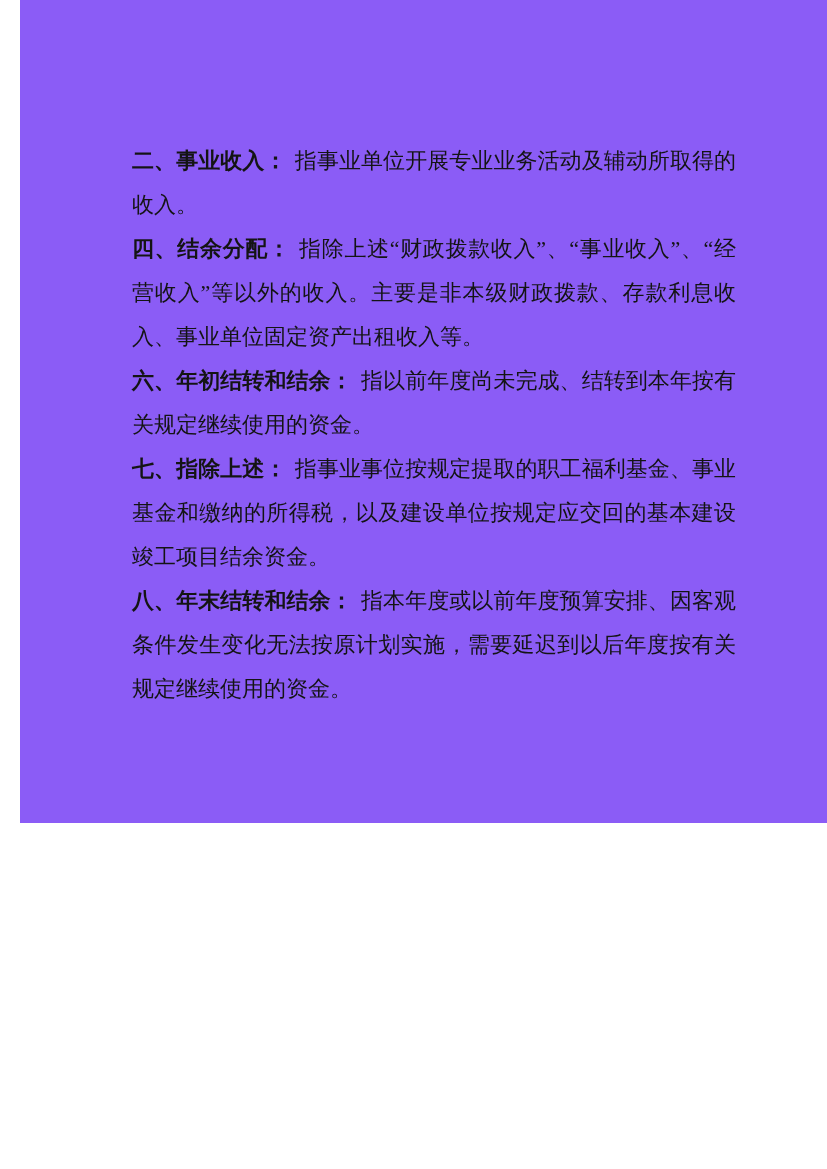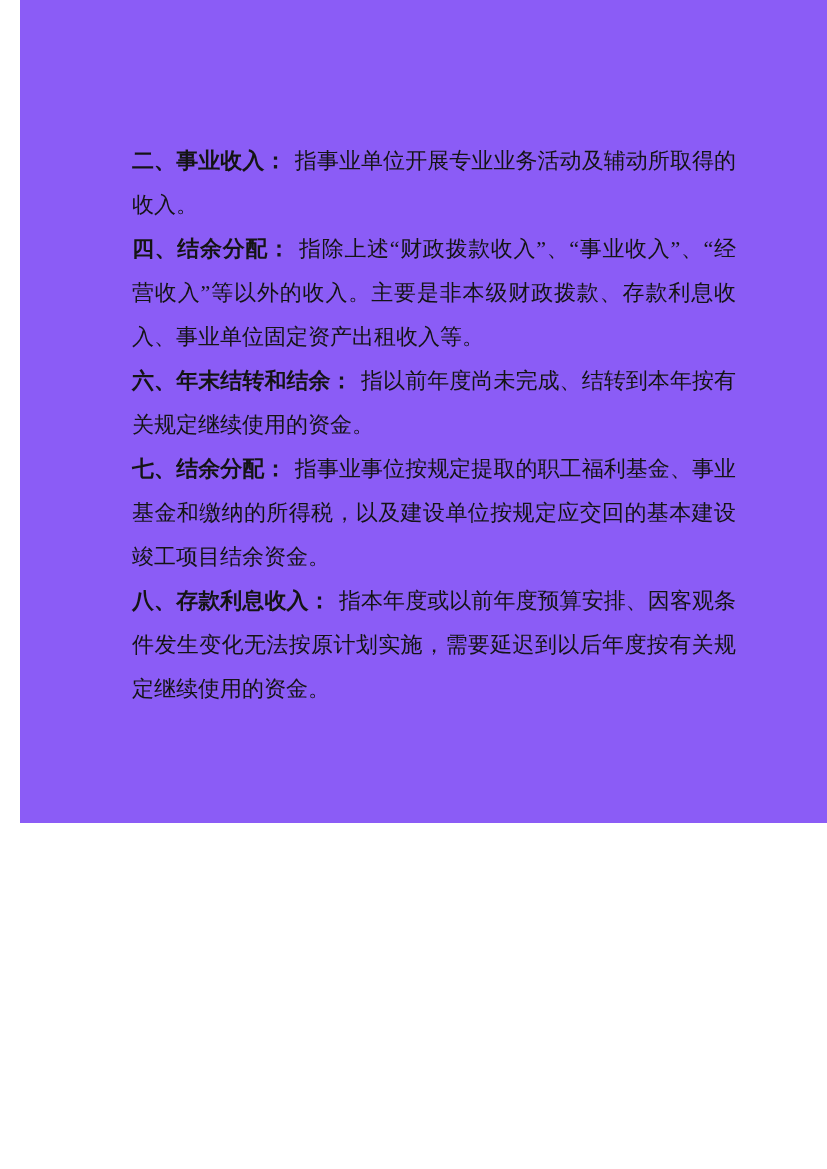--- a/index.html
+++ b/index.html
@@ -44,20 +44,20 @@
 
 <div class="page">
   <div class="content">
 
     <p class="para"><span class="term">二、事业收入：</span><span class="def">指事业单位开展专业业务活动及辅动所取得的收入。</span></p>
 
 
     <p class="para"><span class="term">四、结余分配：</span><span class="def">指除上述“财政拨款收入”、“事业收入”、“经营收入”等以外的收入。主要是非本级财政拨款、存款利息收入、事业单位固定资产出租收入等。</span></p>
 
 
-    <p class="para"><span class="term">六、年末结转和结余：</span><span class="def">指以前年度尚未完成、结转到本年按有关规定继续使用的资金。</span></p>
+    <p class="para"><span class="term">六、年初结转和结余：</span><span class="def">指以前年度尚未完成、结转到本年按有关规定继续使用的资金。</span></p>
 
-    <p class="para"><span class="term">七、结余分配：</span><span class="def">指事业事位按规定提取的职工福利基金、事业基金和缴纳的所得税，以及建设单位按规定应交回的基本建设竣工项目结余资金。</span></p>
+    <p class="para"><span class="term">七、指除上述：</span><span class="def">指事业事位按规定提取的职工福利基金、事业基金和缴纳的所得税，以及建设单位按规定应交回的基本建设竣工项目结余资金。</span></p>
 
-    <p class="para"><span class="term">八、存款利息收入：</span><span class="def">指本年度或以前年度预算安排、因客观条件发生变化无法按原计划实施，需要延迟到以后年度按有关规定继续使用的资金。</span></p>
+    <p class="para"><span class="term">八、年末结转和结余：</span><span class="def">指本年度或以前年度预算安排、因客观条件发生变化无法按原计划实施，需要延迟到以后年度按有关规定继续使用的资金。</span></p>
 
   </div>
 </div>
 
 </body></html>

